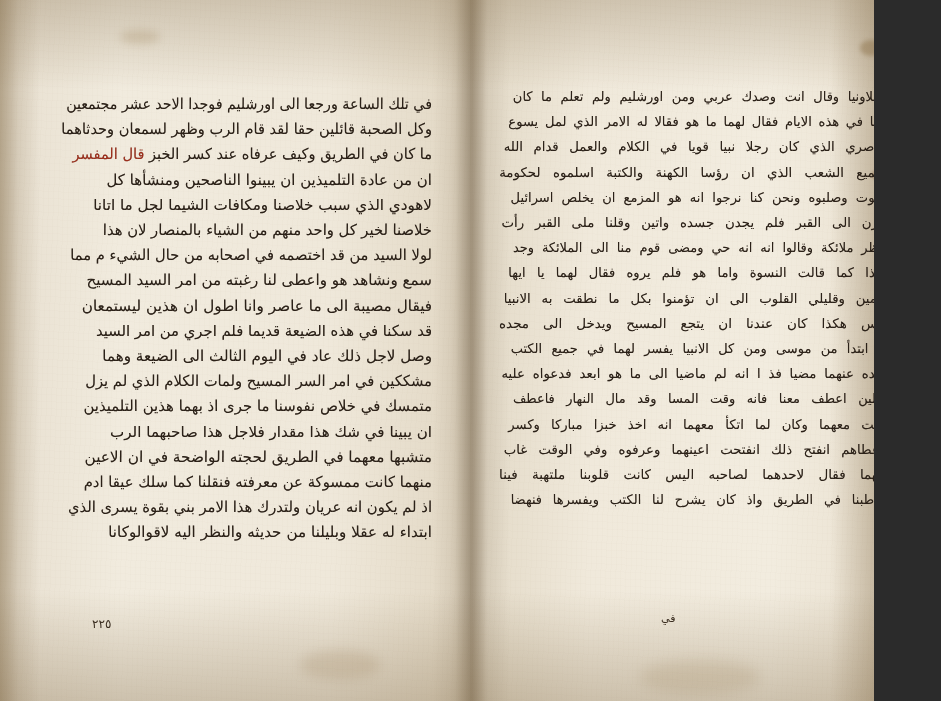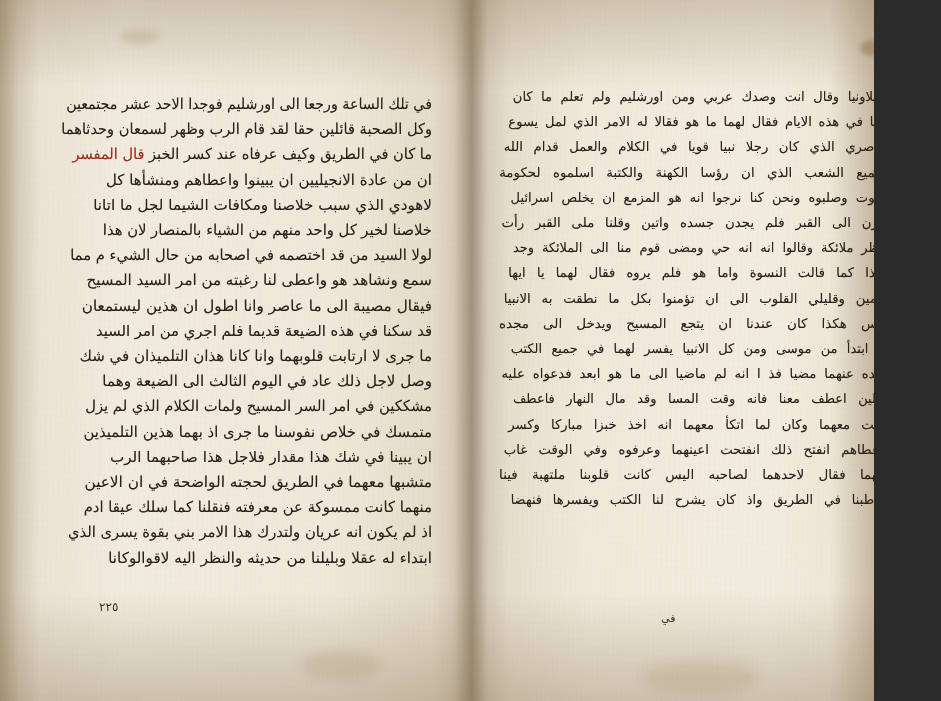--- a/index.html
+++ b/index.html
@@ -116,21 +116,21 @@
   }
   .rubric {
     color: #9d2f1d;
   }
   .folio {
     position: absolute;
     font-size: 12px;
     color: #3a2d20;
     font-family: "DejaVu Sans", sans-serif;
   }
-  #folio-left { left: 92px; top: 600px; margin-left: 7px; }
+  #folio-left { left: 92px; top: 617px; }
   #folio-right { left: 661px; top: 612px; font-size: 11px; }
 
   
   .fibre {
     position: absolute;
     inset: 0;
     pointer-events: none;
     opacity: 0.25;
     background-image:
       repeating-linear-gradient(92deg, rgba(160,140,110,0.10) 0px, rgba(160,140,110,0.10) 1px, rgba(0,0,0,0) 1px, rgba(0,0,0,0) 5px),
@@ -177,28 +177,27 @@
     <span class="line" style="display: block; transform: scaleX(0.994) skewX(-0.5deg);">ليبيت معهما وكان لما اتكأ معهما انه اخذ خبزا مباركا وكسر</span>
     <span class="line" style="display: block; transform: scaleX(1.006) skewX(0.25deg);">واعطاهم انفتح ذلك انفتحت اعينهما وعرفوه وفي الوقت غاب</span>
     <span class="line" style="display: block; transform: scaleX(1.018) skewX(-0.25deg);">عنهما فقال لاحدهما لصاحبه اليس كانت قلوبنا ملتهبة فينا</span>
     <span class="line" style="display: block; transform: scaleX(0.988) skewX(0.5deg);">بخاطبنا في الطريق واذ كان يشرح لنا الكتب ويفسرها فنهضا</span>
   </div>
 
   <div class="textblock" id="block-left">
     <span class="line" style="display: block; transform: scaleX(0.9468) skewX(-0.5deg);">في تلك الساعة ورجعا الى اورشليم فوجدا الاحد عشر مجتمعين</span>
     <span class="line" style="display: block; transform: scaleX(0.9724) skewX(0.25deg);">وكل الصحبة قائلين حقا لقد قام الرب وظهر لسمعان وحدثاهما</span>
     <span class="line" style="display: block; transform: scaleX(0.9698) skewX(-0.25deg);"><span>ما كان في الطريق وكيف عرفاه عند كسر الخبز </span><span class="rubric">قال المفسر</span></span>
-    <span class="line" style="display: block; transform: scaleX(1) skewX(0.5deg);">ان من عادة الانجيليين ان يبينوا واعطاهم ومنشأها كل</span>
+    <span class="line" style="display: block; transform: scaleX(1) skewX(0.5deg);">ان من عادة التلميذين ان يبينوا الناصحين ومنشأها كل</span>
     <span class="line" style="display: block; transform: scaleX(1.012) skewX(0deg);">لاهودي الذي سبب خلاصنا ومكافات الشيما لجل ما اتانا</span>
     <span class="line" style="display: block; transform: scaleX(0.982) skewX(-0.5deg);">خلاصنا لخير كل واحد منهم من الشياء بالمنصار لان هذا</span>
     <span class="line" style="display: block; transform: scaleX(0.9787) skewX(0.25deg);">لولا السيد من قد اختصمه في اصحابه من حال الشيء م مما</span>
     <span class="line" style="display: block; transform: scaleX(1.006) skewX(-0.25deg);">سمع ونشاهد هو واعطى لنا رغبته من امر السيد المسيح</span>
     <span class="line" style="display: block; transform: scaleX(1.018) skewX(0.5deg);">فيقال مصيبة الى ما عاصر وانا اطول ان هذين ليستمعان</span>
     <span class="line" style="display: block; transform: scaleX(0.988) skewX(0deg);">قد سكنا في هذه الضيعة قديما فلم اجري من امر السيد</span>
-    <span class="line" style="display: block; transform: scaleX(1) skewX(-0.5deg);">ما جرى لا ارتابت قلوبهما وانا كانا هذان التلميذان في شك</span>
     <span class="line" style="display: block; transform: scaleX(1.012) skewX(0.25deg);">وصل لاجل ذلك عاد في اليوم الثالث الى الضيعة وهما</span>
     <span class="line" style="display: block; transform: scaleX(0.982) skewX(-0.25deg);">مشككين في امر السر المسيح ولمات الكلام الذي لم يزل</span>
     <span class="line" style="display: block; transform: scaleX(0.994) skewX(0.5deg);">متمسك في خلاص نفوسنا ما جرى اذ بهما هذين التلميذين</span>
     <span class="line" style="display: block; transform: scaleX(1.006) skewX(0deg);">ان يبينا في شك هذا مقدار فلاجل هذا صاحبهما الرب</span>
     <span class="line" style="display: block; transform: scaleX(1.018) skewX(-0.5deg);">متشبها معهما في الطريق لحجته الواضحة في ان الاعين</span>
     <span class="line" style="display: block; transform: scaleX(0.988) skewX(0.25deg);">منهما كانت ممسوكة عن معرفته فنقلنا كما سلك عيقا ادم</span>
     <span class="line" style="display: block; transform: scaleX(0.9846) skewX(-0.25deg);">اذ لم يكون انه عريان ولتدرك هذا الامر بني بقوة يسرى الذي</span>
     <span class="line" style="display: block; transform: scaleX(1.012) skewX(0.5deg);">ابتداء له عقلا وبليلنا من حديثه والنظر اليه لاقوالوكانا</span>
   </div>
 

